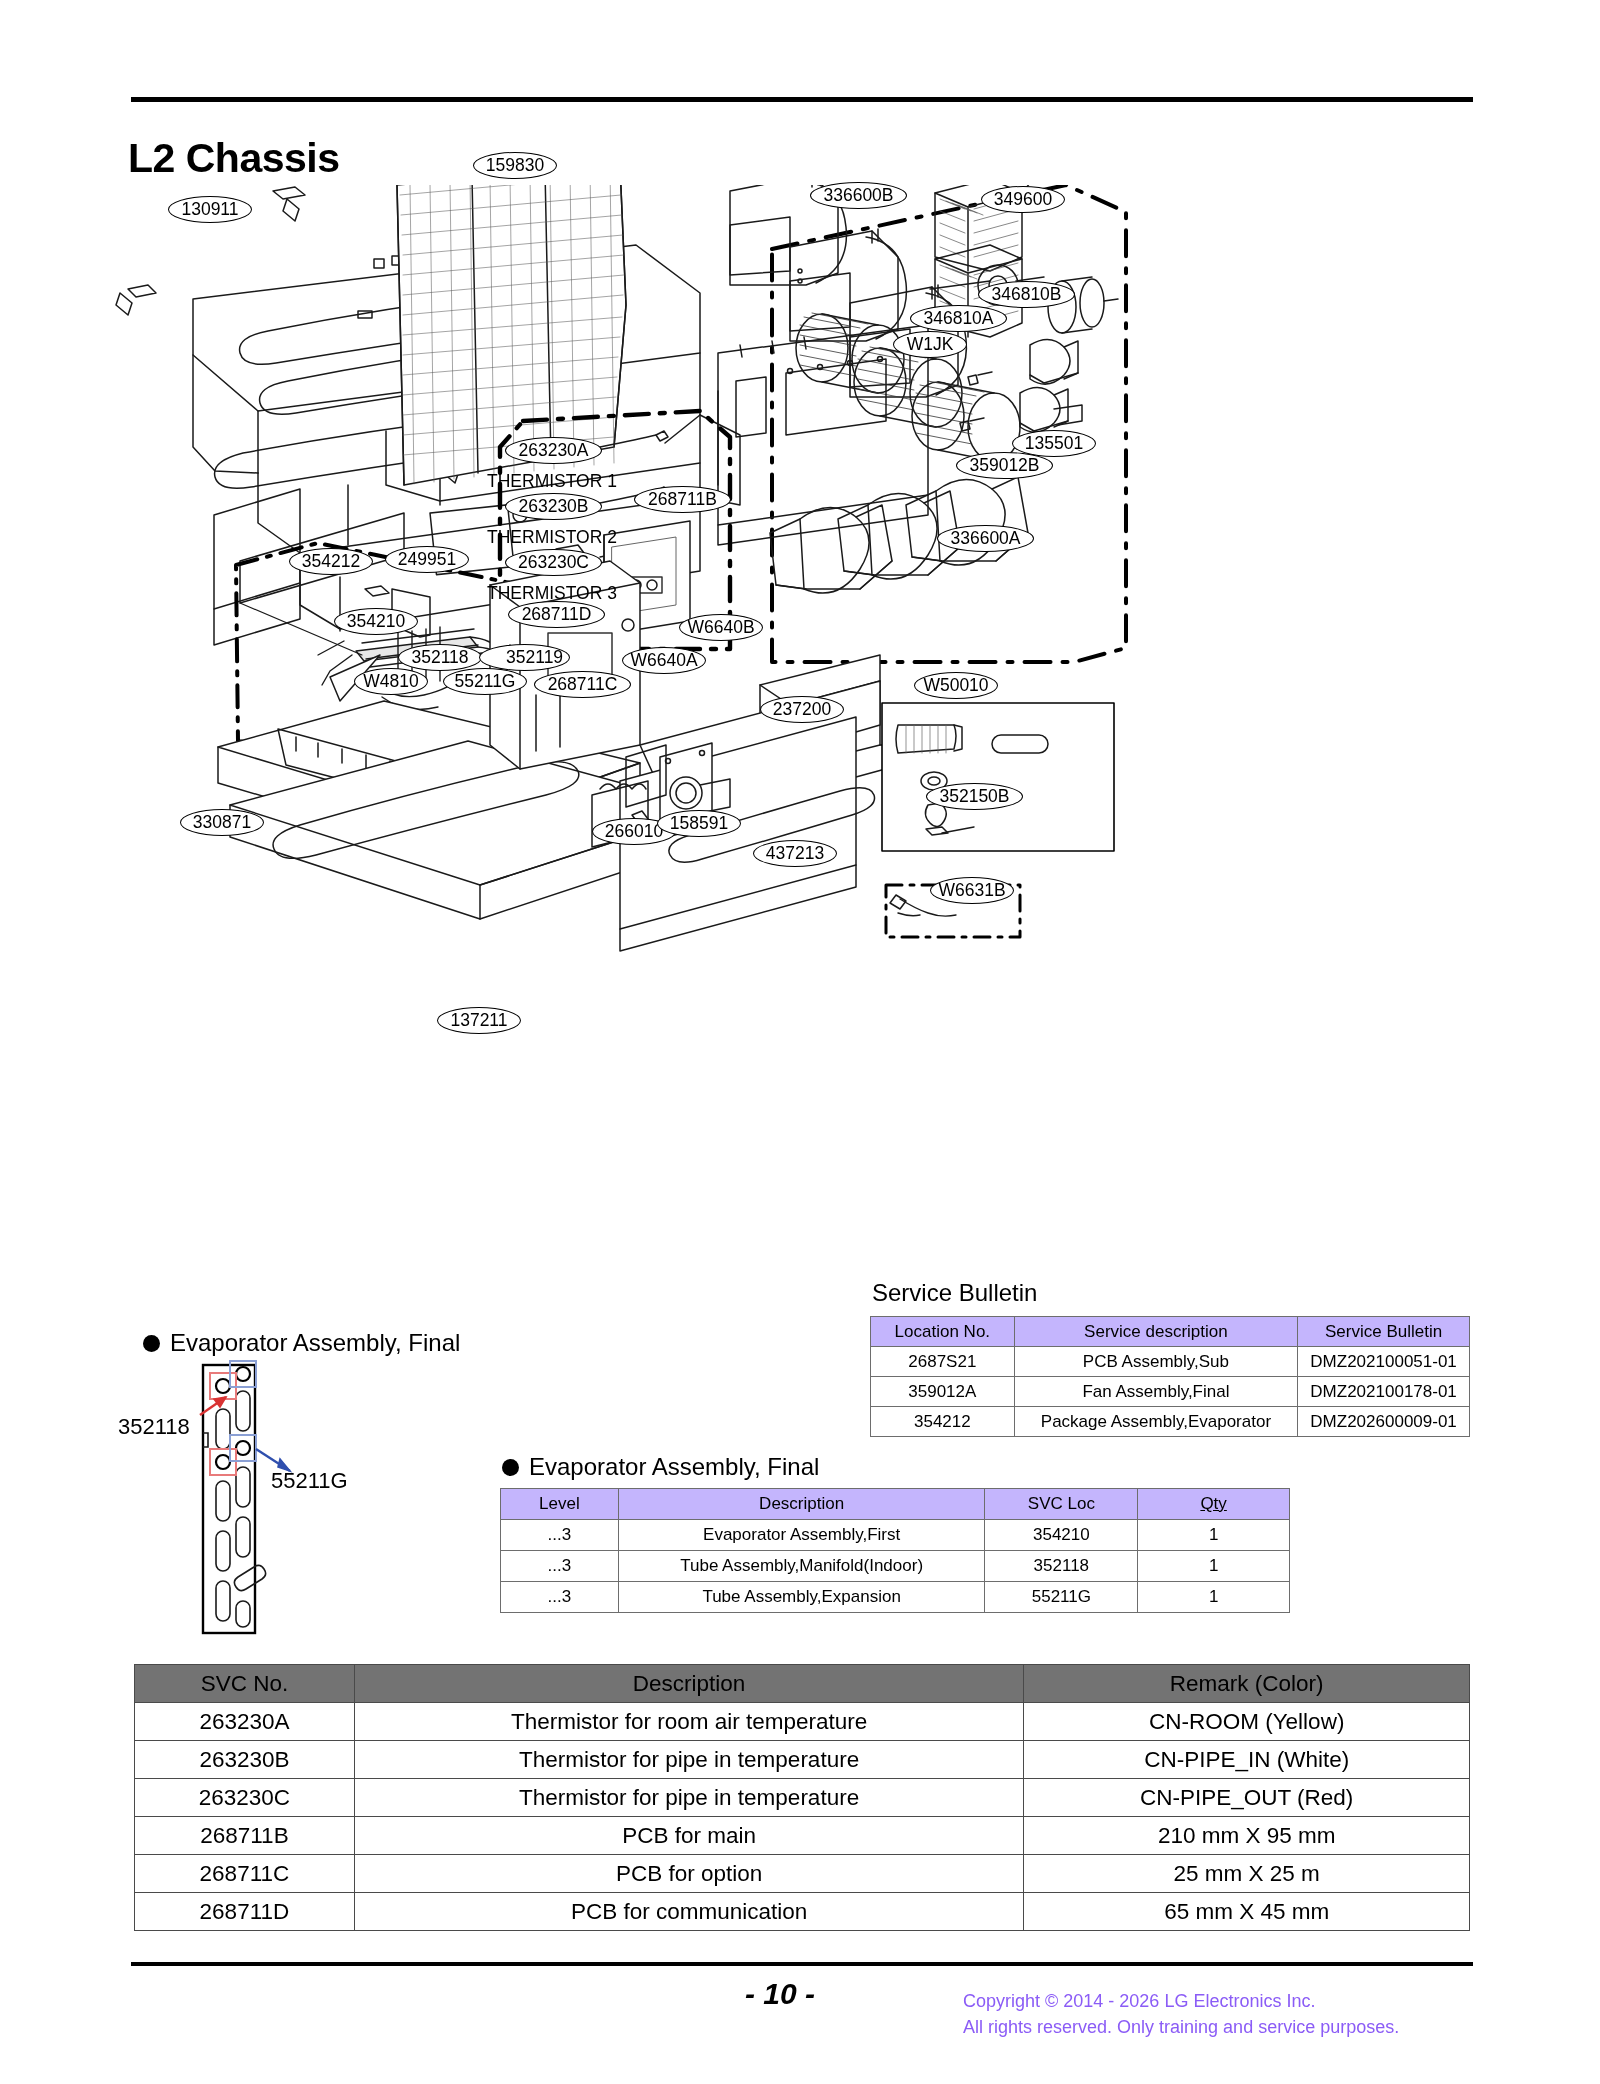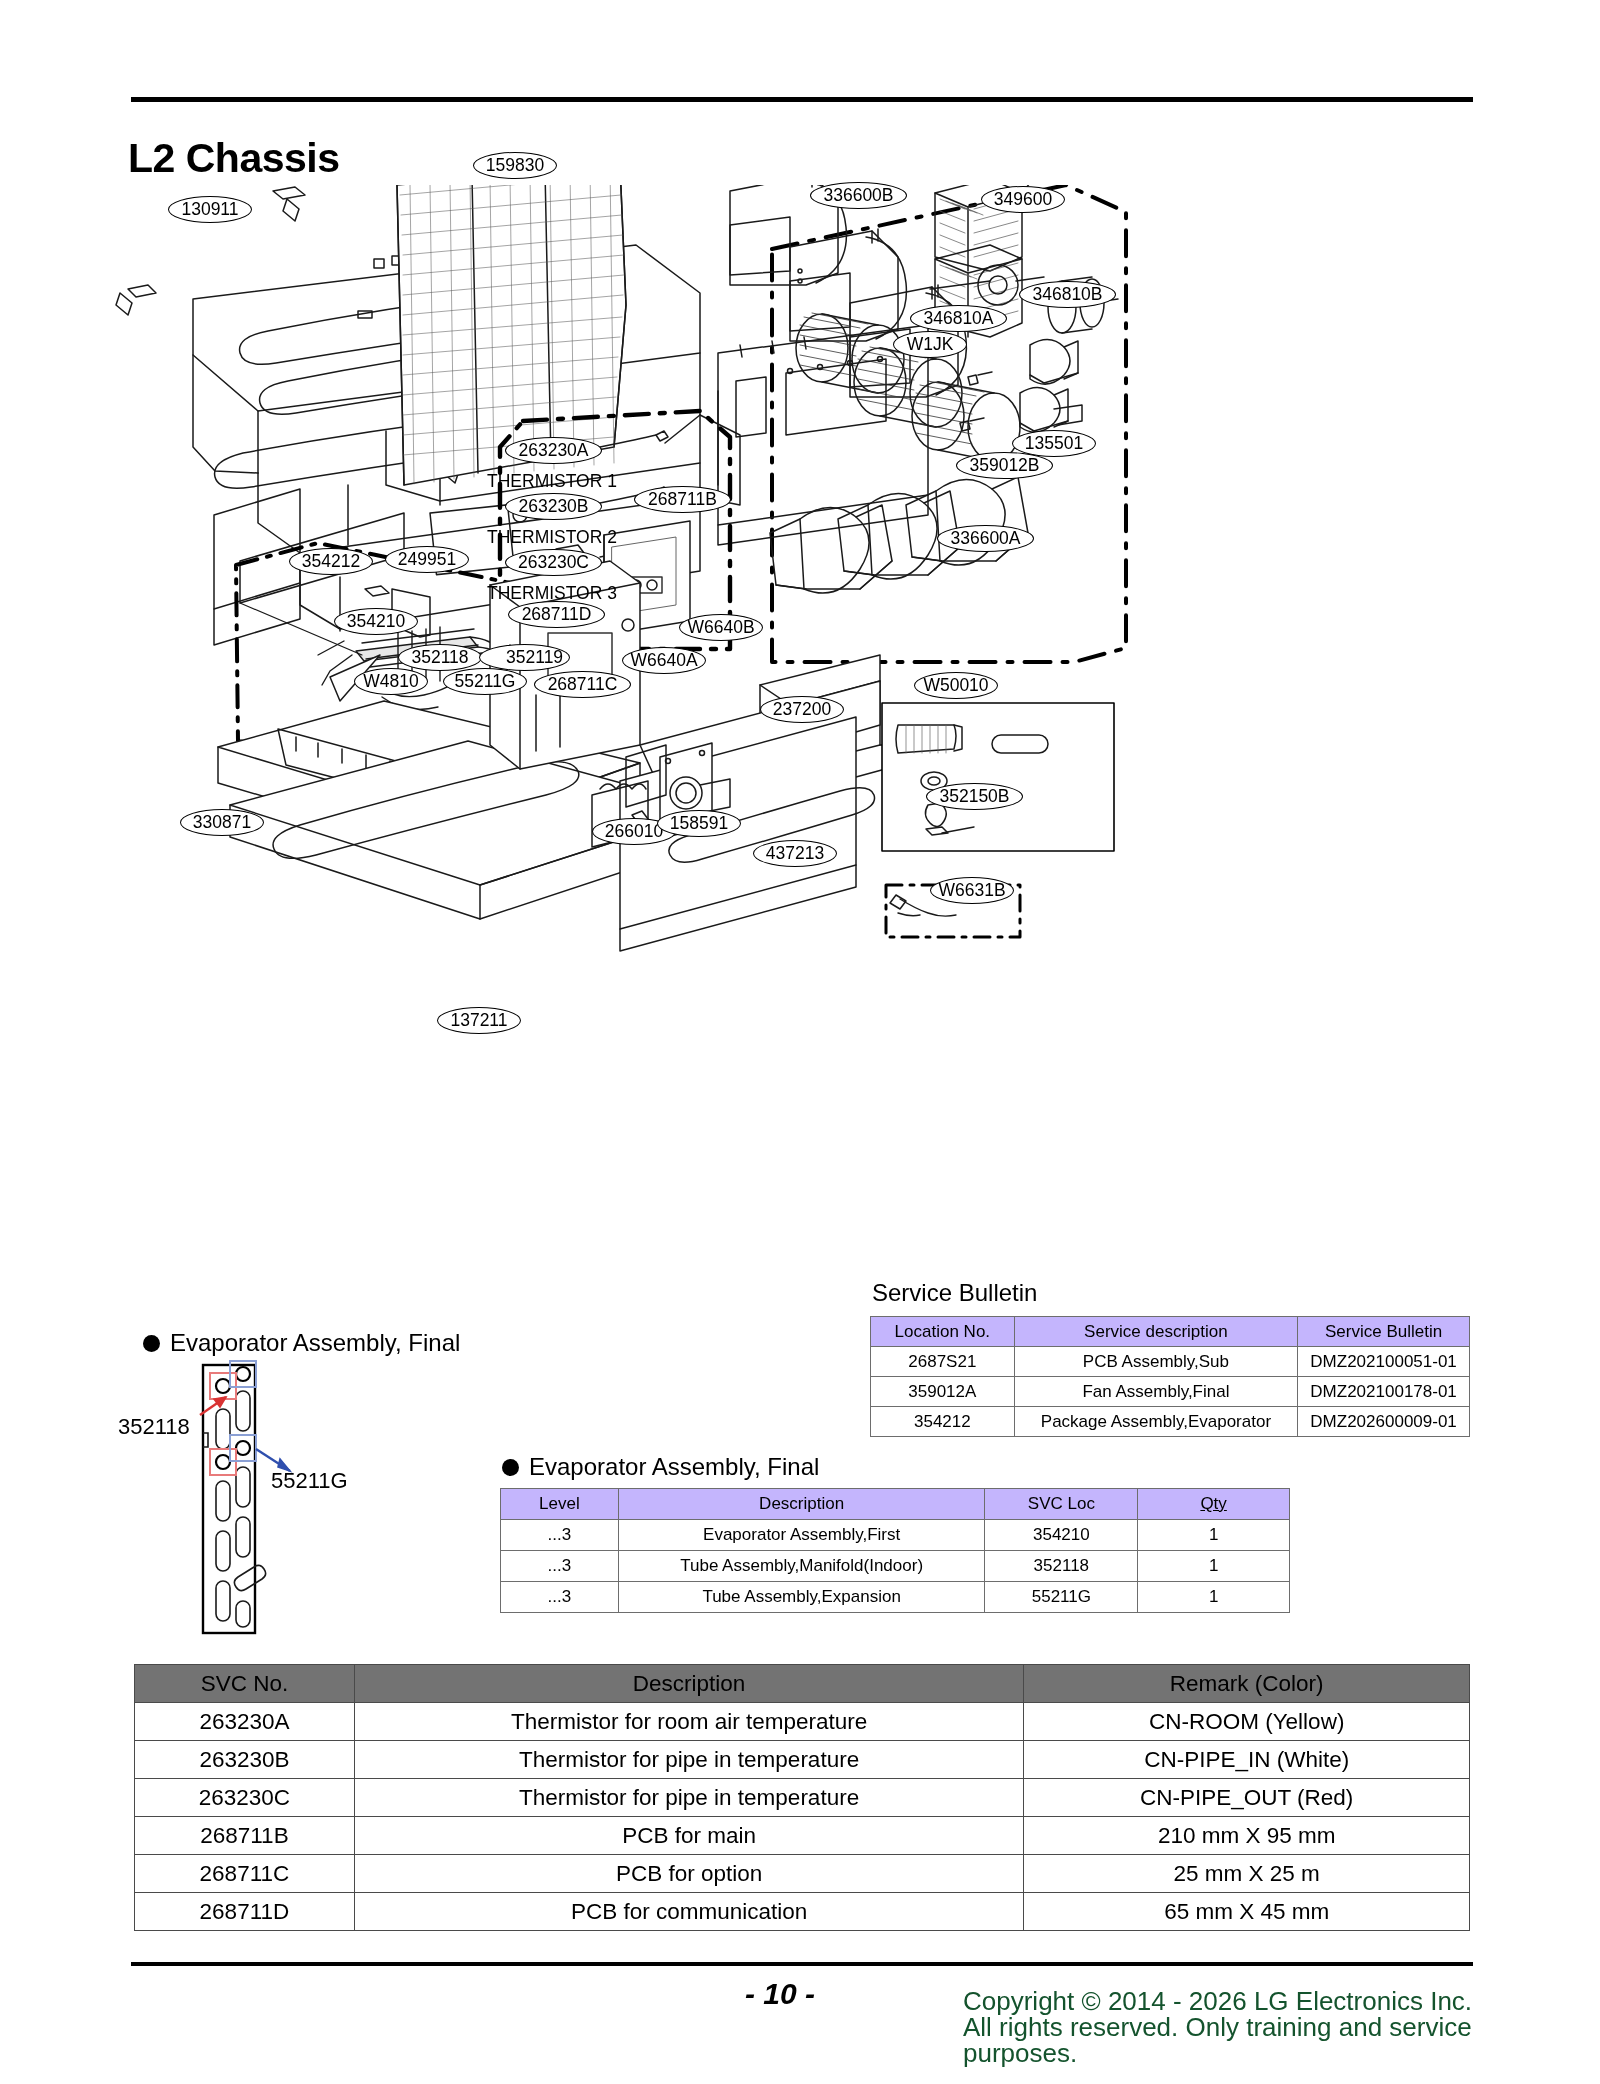--- a/index.html
+++ b/index.html
@@ -153,23 +153,23 @@
     position: absolute;
     left: 745px; top: 1977px;
     font-size: 30px;
     font-weight: bold;
     font-style: italic;
     color: #000;
   }
   .copyright {
     position: absolute;
     left: 963px; top: 1988px;
-    font-size: 26px;
+    font-size: 18px;
     line-height: 26px;
-    color: #14532d;
+    color: #8b5cf6;
     text-align: left;
   }
 
   
   .detail-label {
     position: absolute;
     font-size: 22px;
     white-space: nowrap;
   }
 </style>
@@ -470,21 +470,21 @@
         <path d="M896 710 l-6 8 l10 6 l6 -8 Z"></path>
         <path d="M898 728 q12 4 22 2"></path>
 
       </g>
     </svg>
 
     <div class="callout w6" style="left:473px; top:-33px;">159830</div>
     <div class="callout w6" style="left:168px; top:11px;">130911</div>
     <div class="callout w7" style="left:810px; top:-3px;">336600B</div>
     <div class="callout w6" style="left:981px; top:1px;">349600</div>
-    <div class="callout w7" style="left:1019px; top:96px;">346810B</div>
+    <div class="callout w7" style="left:978px; top:96px;">346810B</div>
     <div class="callout w7" style="left:910px; top:120px;">346810A</div>
     <div class="callout w5" style="left:893px; top:146px;">W1JK</div>
     <div class="callout w6" style="left:1012px; top:245px;">135501</div>
     <div class="callout w7" style="left:956px; top:267px;">359012B</div>
     <div class="callout w7" style="left:937px; top:340px;">336600A</div>
 
     <div class="callout w7" style="left:505px; top:252px;">263230A</div>
     <div class="plainlabel" style="left:487px; top:286px;">THERMISTOR 1</div>
     <div class="callout w7" style="left:505px; top:308px;">263230B</div>
     <div class="plainlabel" style="left:487px; top:342px;">THERMISTOR 2</div>

